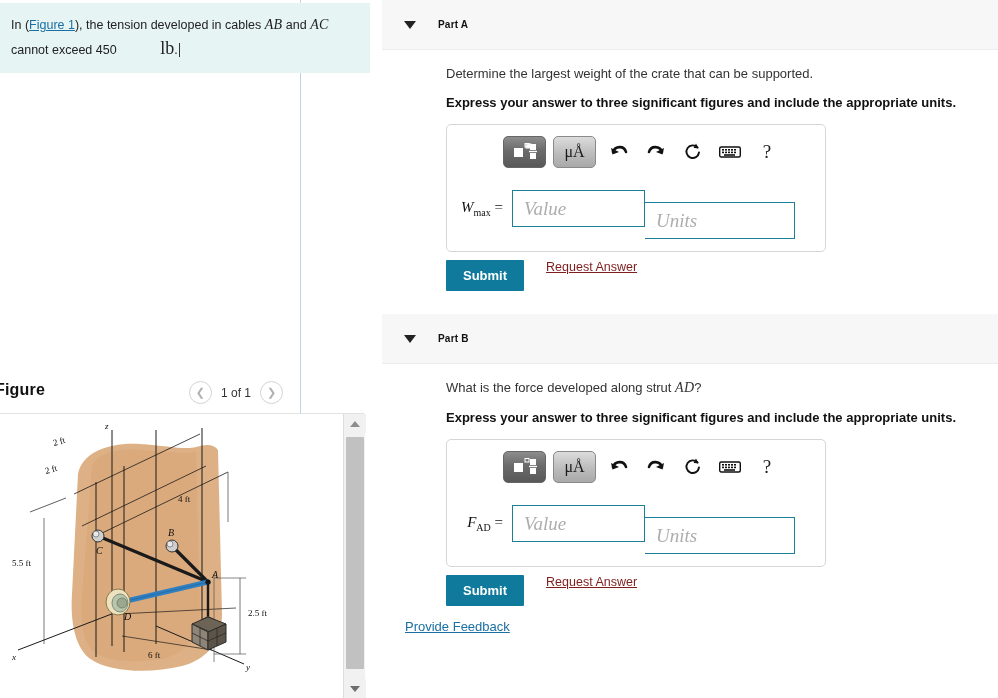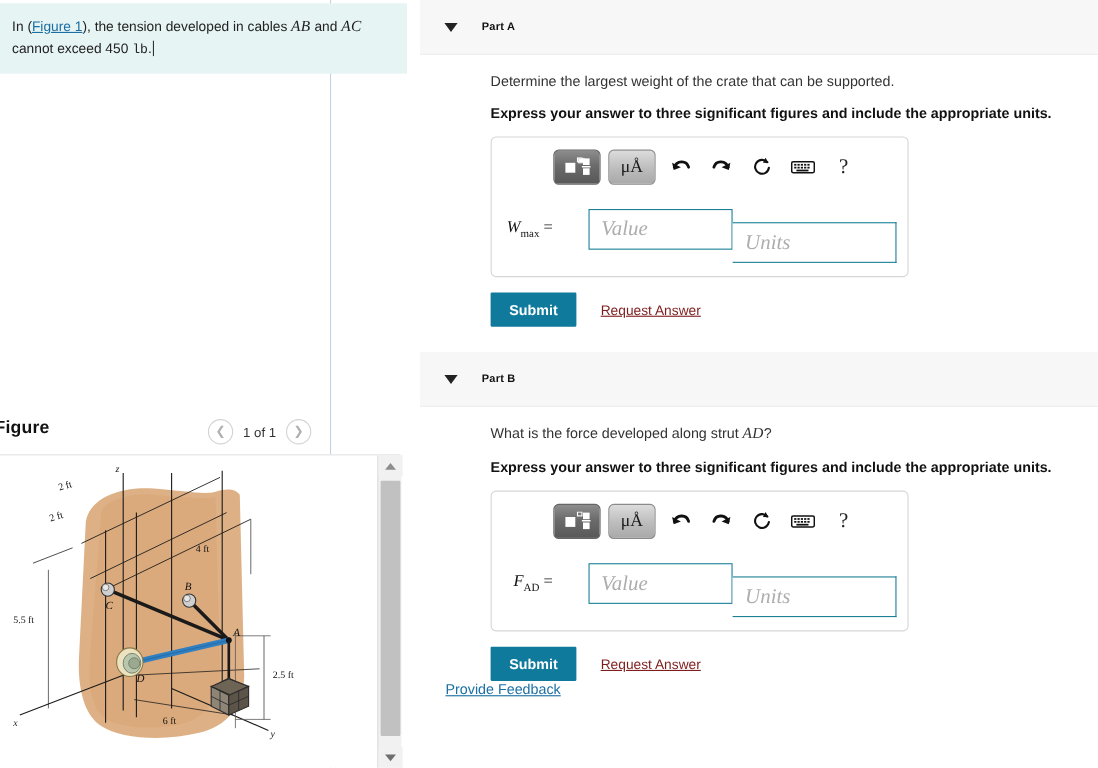--- a/index.html
+++ b/index.html
@@ -31,23 +31,24 @@
   .problem-statement a {
     color: #1a6fa3; text-decoration: underline;
   }
   .mathvar {
     font-family: "Liberation Serif", serif;
     font-style: italic;
     font-size: 14px;
     letter-spacing: .3px;
   }
   .mathupr {
-    font-family: Liberation Mono, monospace;
+    font-family: Liberation Serif, serif;
     font-style: normal;
-    font-size: 12px;
+    font-size: 18px;
+    margin-left: 40px;
   }
   .caret-text { border-left: 1px solid #333; margin-left: 1px; }
   .figure-title {
     position: absolute; left: -5px; top: 381px;
     font-size: 16px; font-weight: bold; color: #111;
     letter-spacing: .2px;
   }
   .pager {
     position: absolute; right: 17px; top: 381px;
     display: flex; align-items: center; gap: 9px;
@@ -155,24 +156,24 @@
     font-size: 15px; color: #111; white-space: nowrap;
   }
   .answer-label sub { font-size: 10px; }
   .field {
     height: 37px; border: 1px solid #1b7f96; background: #fff;
     display: flex; align-items: center; padding-left: 11px;
     font-family: "Liberation Serif", serif;
     font-style: italic; font-size: 19px; color: #adadad;
     cursor: text;
   }
-  .field.value { width: 133px; margin-left: 23px; }
+  .field.value { width: 133px; }
   .field.units { width: 150px; border-left: none; margin-top: 24px; }
 
-  .actions { display: flex; align-items: center; margin-top: 14px; }
+  .actions { display: flex; align-items: flex-start; margin-top: 8px; }
   .submit-btn {
     background: #0f7a9c; color: #fff; border: none;
     font-family: "Liberation Sans", sans-serif;
     font-size: 13px; font-weight: bold;
     padding: 8px 17px; cursor: pointer;
     border-radius: 1px;
   }
   .request-link {
     margin-left: 22px; color: #7f1d1d; font-size: 12.5px;
     text-decoration: underline; cursor: pointer; font-weight: normal;

